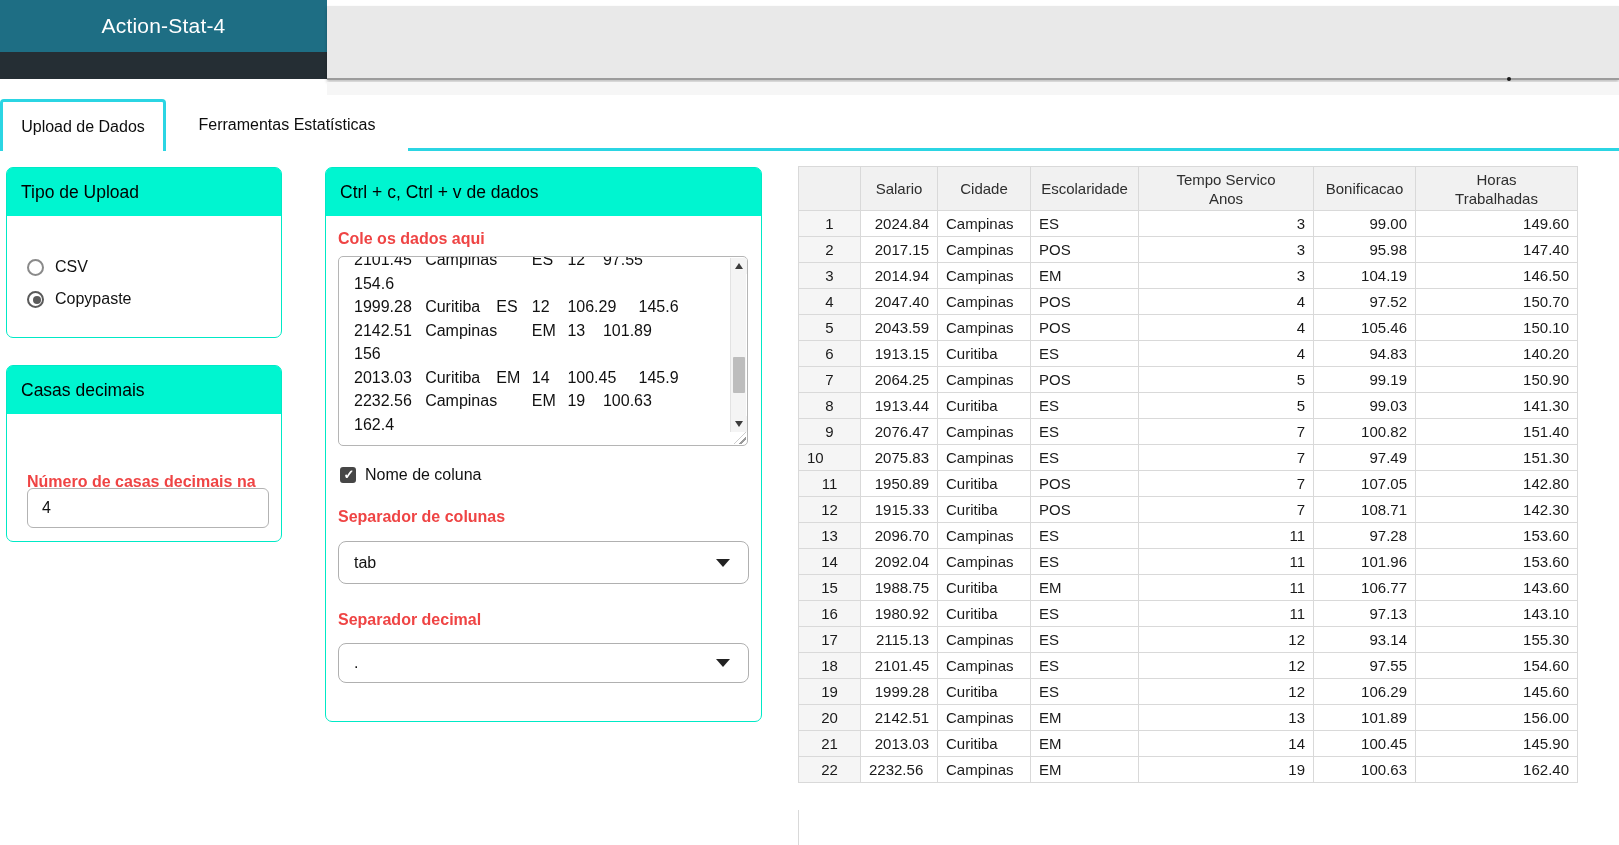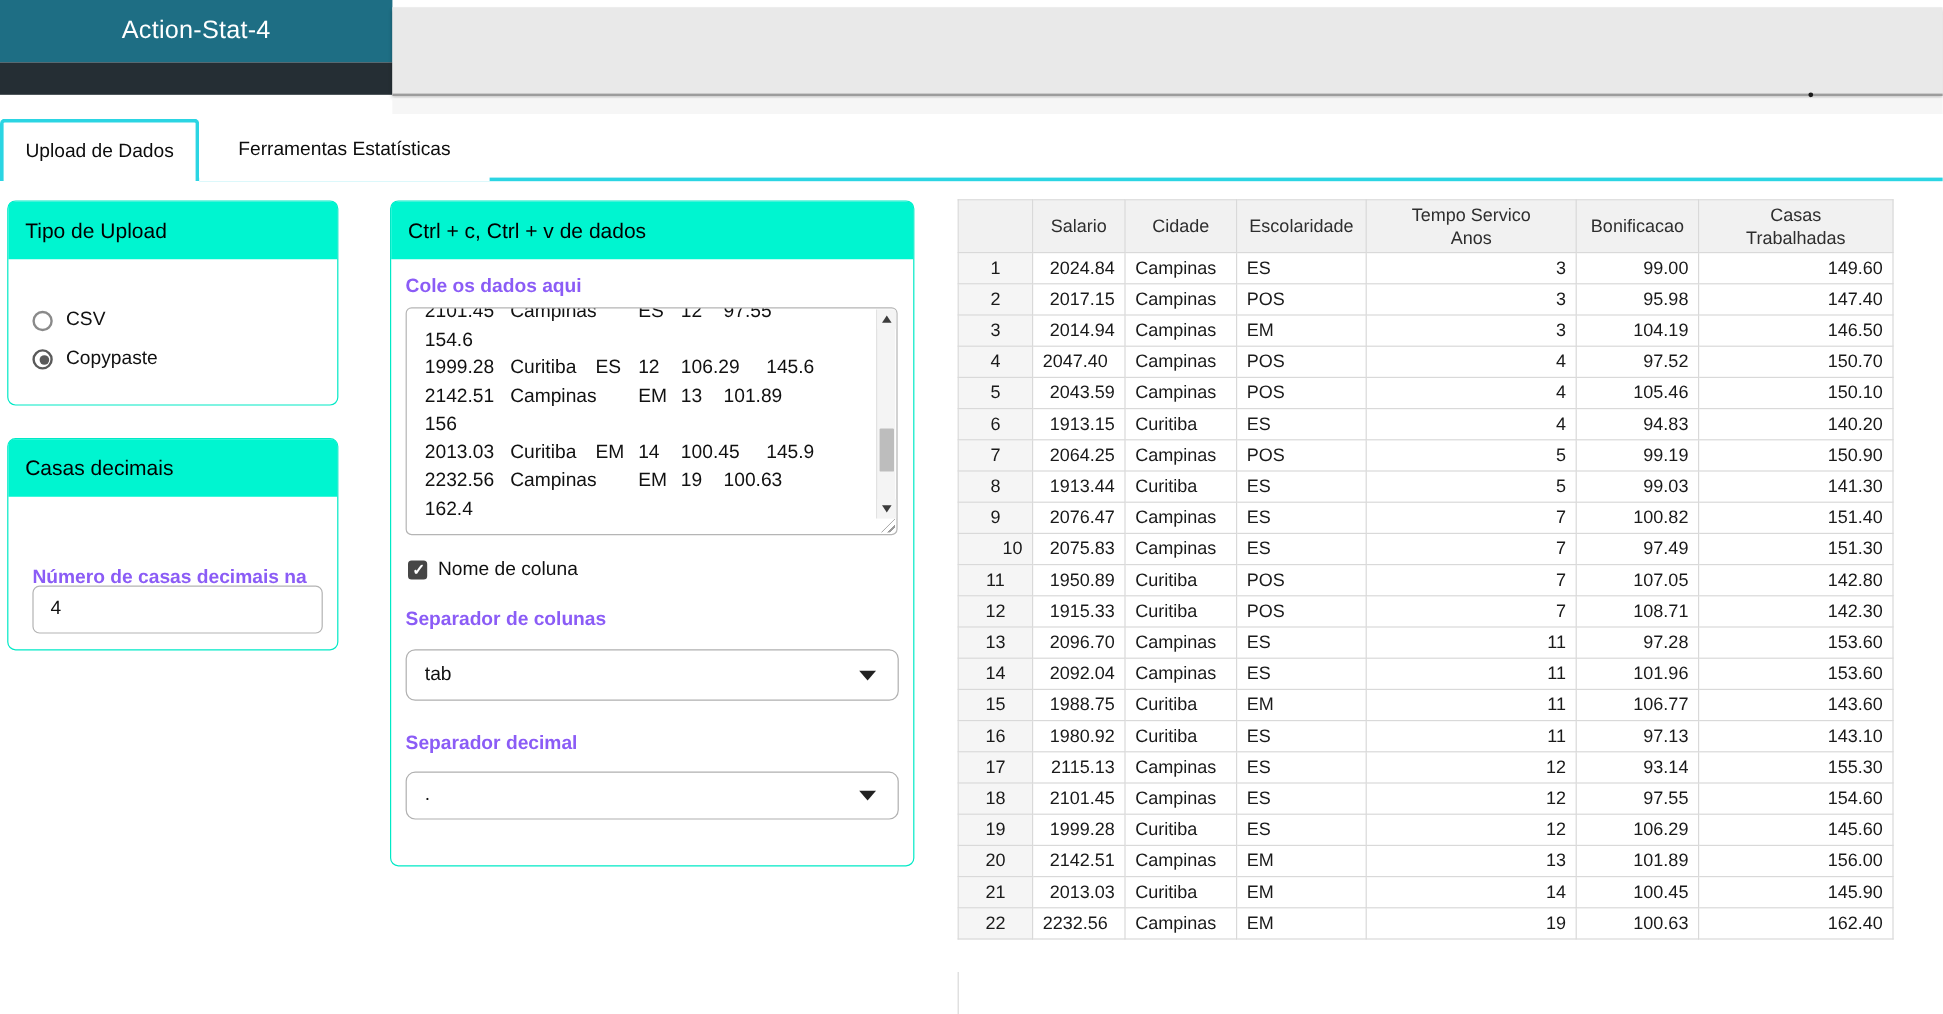--- a/index.html
+++ b/index.html
@@ -28,21 +28,21 @@
 
   
   .card { background:#fff; border:1.5px solid #00e9c6; border-radius:7px; }
   .card-header { background:#00f5d0; border-radius:5px 5px 0 0; height:48px;
                  display:flex; align-items:center; padding-left:14px;
                  font-size:17.5px; color:#000; }
   .card-upload   { left:6px;  top:167px; width:276px; height:171px; }
   .card-decimals { left:6px;  top:365px; width:276px; height:177px; }
   .card-paste    { left:325px; top:167px; width:437px; height:555px; }
 
-  .bold-label { font-weight:bold; font-size:16px; color:#8b5cf6; line-height:24px; }
+  .bold-label { font-weight:bold; font-size:16px; color:#ef4444; line-height:24px; }
 
   
   .radio-row { position:absolute; left:20px; display:flex; align-items:center; gap:11px;
                font-size:16px; cursor:pointer; }
   .radio { width:17px; height:17px; border-radius:50%; border:2px solid #8a8a8a;
            background:#fff; position:relative; flex:0 0 auto; }
   .radio.checked { border-color:#5a5a5a; }
   .radio.checked::after { content:""; position:absolute; left:3.5px; top:3.5px;
            width:8px; height:8px; border-radius:50%; background:#5a5a5a; }
 
@@ -190,21 +190,21 @@
       </colgroup>
     <thead>
         <tr>
           <th></th>
           <th>Salario</th>
           <th>Cidade</th>
           <th>Escolaridade</th>
           <th>Tempo Servico
 Anos</th>
           <th>Bonificacao</th>
-          <th>Casas
+          <th>Horas
 Trabalhadas</th>
         </tr>
       </thead>
     <tbody>
         <tr>
           <td class="idx" style="text-align: center;">1</td>
           <td style="text-align: right;">2024.84</td>
           <td style="text-align: left;">Campinas</td>
           <td style="text-align: left;">ES</td>
           <td style="text-align: right;">3</td>
@@ -224,21 +224,21 @@
           <td class="idx" style="text-align: center;">3</td>
           <td style="text-align: right;">2014.94</td>
           <td style="text-align: left;">Campinas</td>
           <td style="text-align: left;">EM</td>
           <td style="text-align: right;">3</td>
           <td style="text-align: right;">104.19</td>
           <td style="text-align: right;">146.50</td>
         </tr>
         <tr>
           <td class="idx" style="text-align: center;">4</td>
-          <td style="text-align: left;">2047.40</td>
+          <td style="text-align: right;">2047.40</td>
           <td style="text-align: left;">Campinas</td>
           <td style="text-align: left;">POS</td>
           <td style="text-align: right;">4</td>
           <td style="text-align: right;">97.52</td>
           <td style="text-align: right;">150.70</td>
         </tr>
         <tr>
           <td class="idx" style="text-align: center;">5</td>
           <td style="text-align: right;">2043.59</td>
           <td style="text-align: left;">Campinas</td>
@@ -277,21 +277,21 @@
         <tr>
           <td class="idx" style="text-align: center;">9</td>
           <td style="text-align: right;">2076.47</td>
           <td style="text-align: left;">Campinas</td>
           <td style="text-align: left;">ES</td>
           <td style="text-align: right;">7</td>
           <td style="text-align: right;">100.82</td>
           <td style="text-align: right;">151.40</td>
         </tr>
         <tr>
-          <td class="idx" style="text-align: right;">10</td>
+          <td class="idx" style="text-align: left;">10</td>
           <td style="text-align: right;">2075.83</td>
           <td style="text-align: left;">Campinas</td>
           <td style="text-align: left;">ES</td>
           <td style="text-align: right;">7</td>
           <td style="text-align: right;">97.49</td>
           <td style="text-align: right;">151.30</td>
         </tr>
         <tr>
           <td class="idx" style="text-align: center;">11</td>
           <td style="text-align: right;">1950.89</td>

